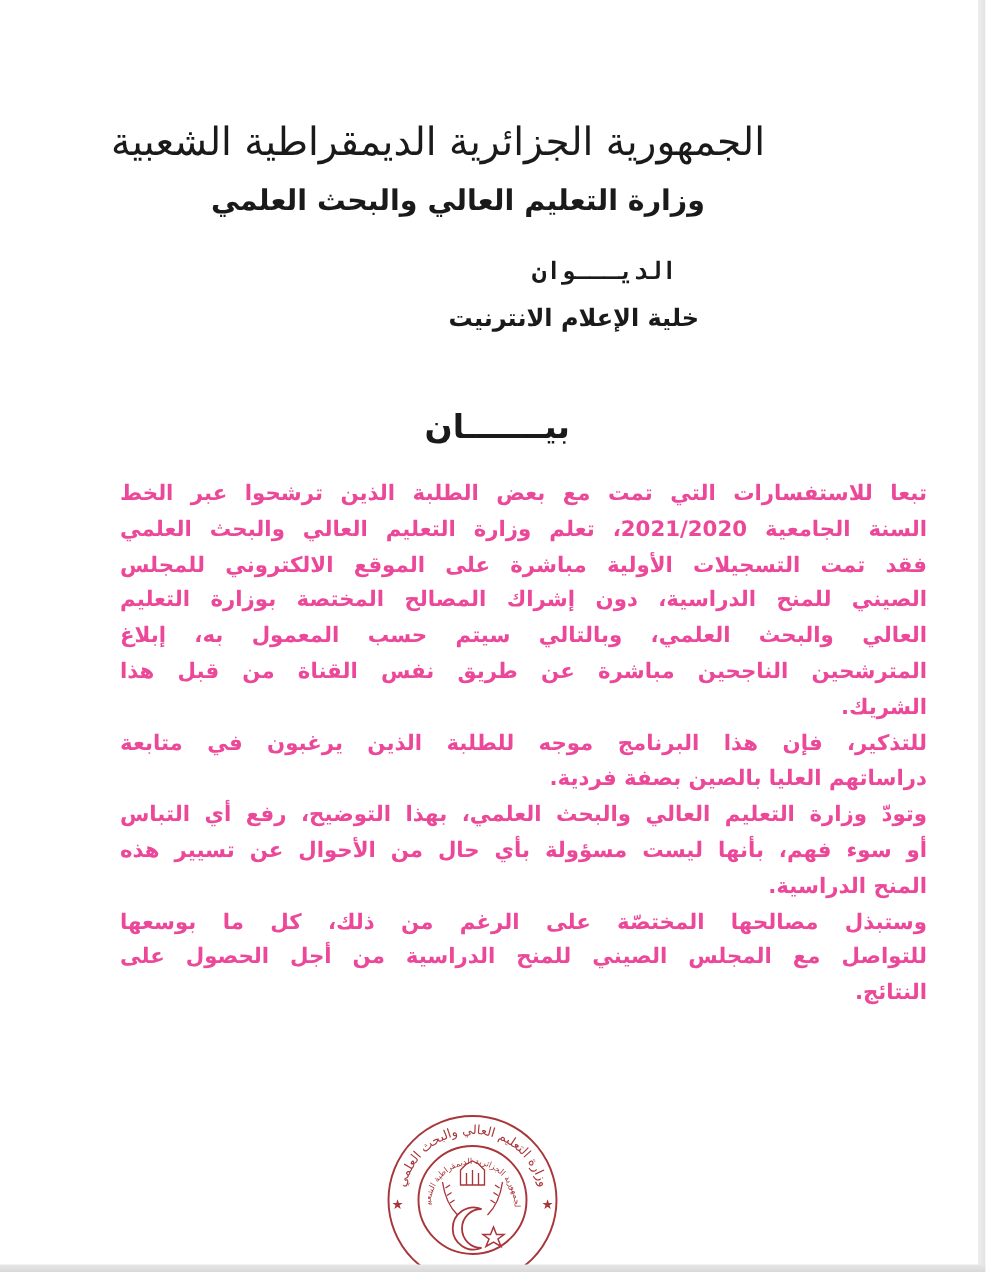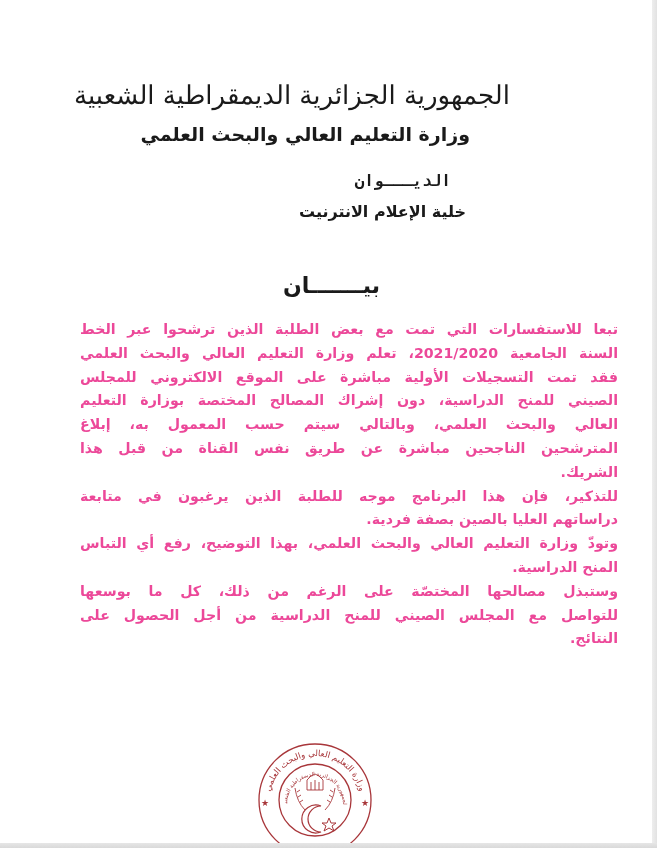--- a/index.html
+++ b/index.html
@@ -134,20 +134,21 @@
     <span class="line">تبعا للاستفسارات التي تمت مع بعض الطلبة الذين ترشحوا عبر الخط</span>
     <span class="line">السنة الجامعية 2021/2020، تعلم وزارة التعليم العالي والبحث العلمي</span>
     <span class="line">فقد تمت التسجيلات الأولية مباشرة على الموقع الالكتروني للمجلس</span>
     <span class="line">الصيني للمنح الدراسية، دون إشراك المصالح المختصة بوزارة التعليم</span>
     <span class="line">العالي والبحث العلمي، وبالتالي سيتم حسب المعمول به، إبلاغ</span>
     <span class="line">المترشحين الناجحين مباشرة عن طريق نفس القناة من قبل هذا</span>
     <span class="line short">الشريك.</span>
     <span class="line">للتذكير، فإن هذا البرنامج موجه للطلبة الذين يرغبون في متابعة</span>
     <span class="line short">دراساتهم العليا بالصين بصفة فردية.</span>
     <span class="line">وتودّ وزارة التعليم العالي والبحث العلمي، بهذا التوضيح، رفع أي التباس</span>
+    <span class="line">أو سوء فهم، بأنها ليست مسؤولة بأي حال من الأحوال عن تسيير هذه</span>
     <span class="line short">المنح الدراسية.</span>
     <span class="line">وستبذل مصالحها المختصّة على الرغم من ذلك، كل ما بوسعها</span>
     <span class="line">للتواصل مع المجلس الصيني للمنح الدراسية من أجل الحصول على</span>
     <span class="line short">النتائج.</span>
   </div>
 
   <svg class="stamp" viewBox="0 0 120 120">
     <defs>
       <path id="outerArc" d="M 14,62 A 46,46 0 1,1 106,62"></path>
       <path id="innerArc" d="M 32,64 A 28,28 0 1,1 88,64"></path>

